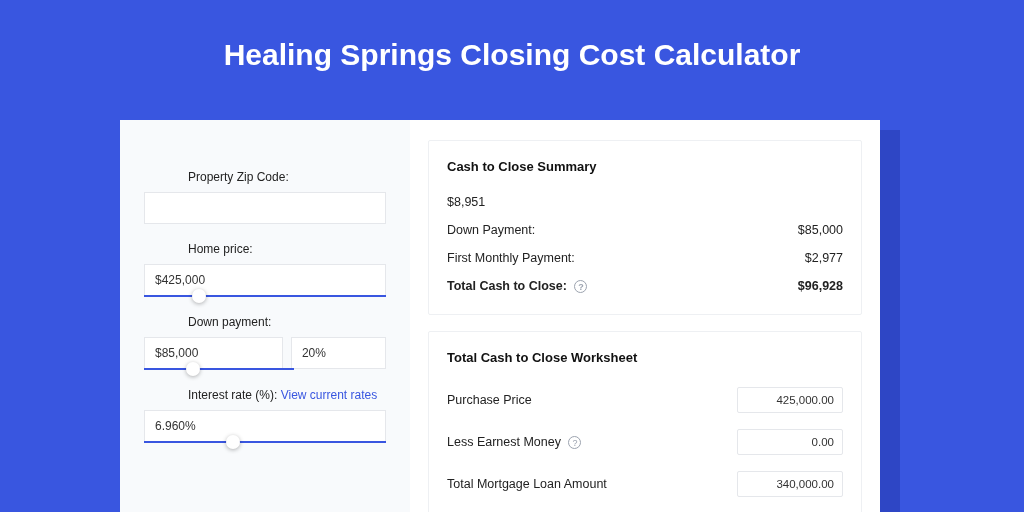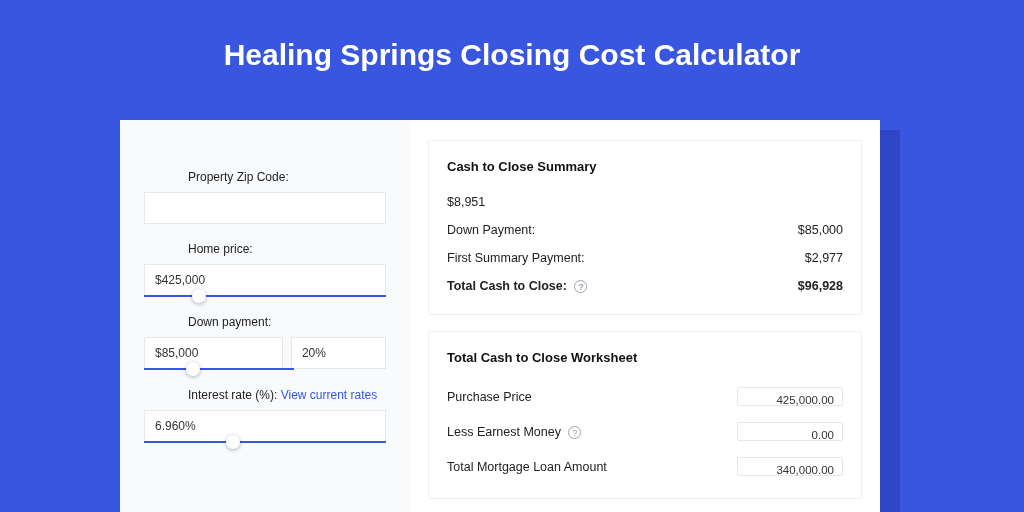--- a/index.html
+++ b/index.html
@@ -129,21 +129,21 @@
     .worksheet-row {
       display: flex;
       justify-content: space-between;
       align-items: center;
       font-size: 12.5px;
       color: #222;
       padding: 8px 0;
     }
     .value-box {
       width: 106px;
-      height: 19px;
+      height: 26px;
       border: 1px solid #e5e7eb;
       border-radius: 2px;
       background: #fff;
       font-size: 11.5px;
       color: #333;
       text-align: right;
       padding: 0 8px;
       line-height: 24px;
     }
   </style>
@@ -203,21 +203,21 @@
       <div class="summary-row">
         <span>$8,951</span>
       </div>
 
       <div class="summary-row">
         <span>Down Payment:</span>
         <span>$85,000</span>
       </div>
 
       <div class="summary-row">
-        <span>First Summary Payment:</span>
+        <span>First Monthly Payment:</span>
         <span>$2,977</span>
       </div>
 
       <div class="summary-row bold">
         <span>
           <span>Total Cash to Close:</span>
           <span class="info-icon">?</span>
         </span>
         <span>$96,928</span>
       </div>

